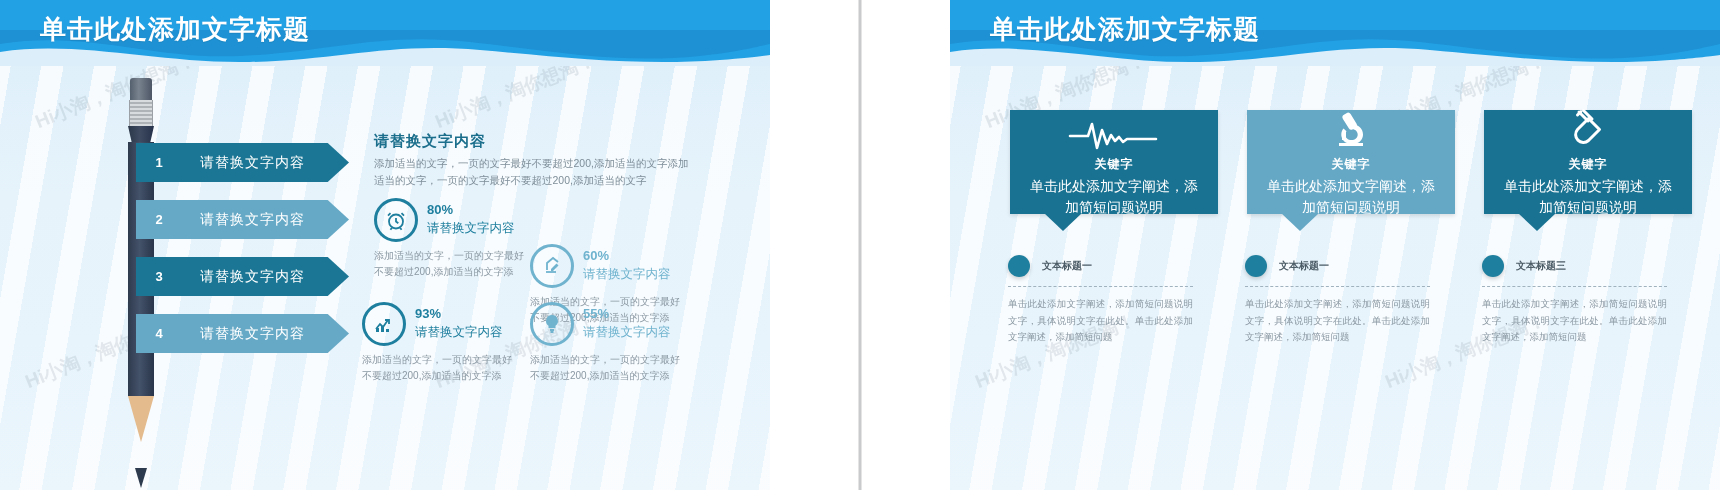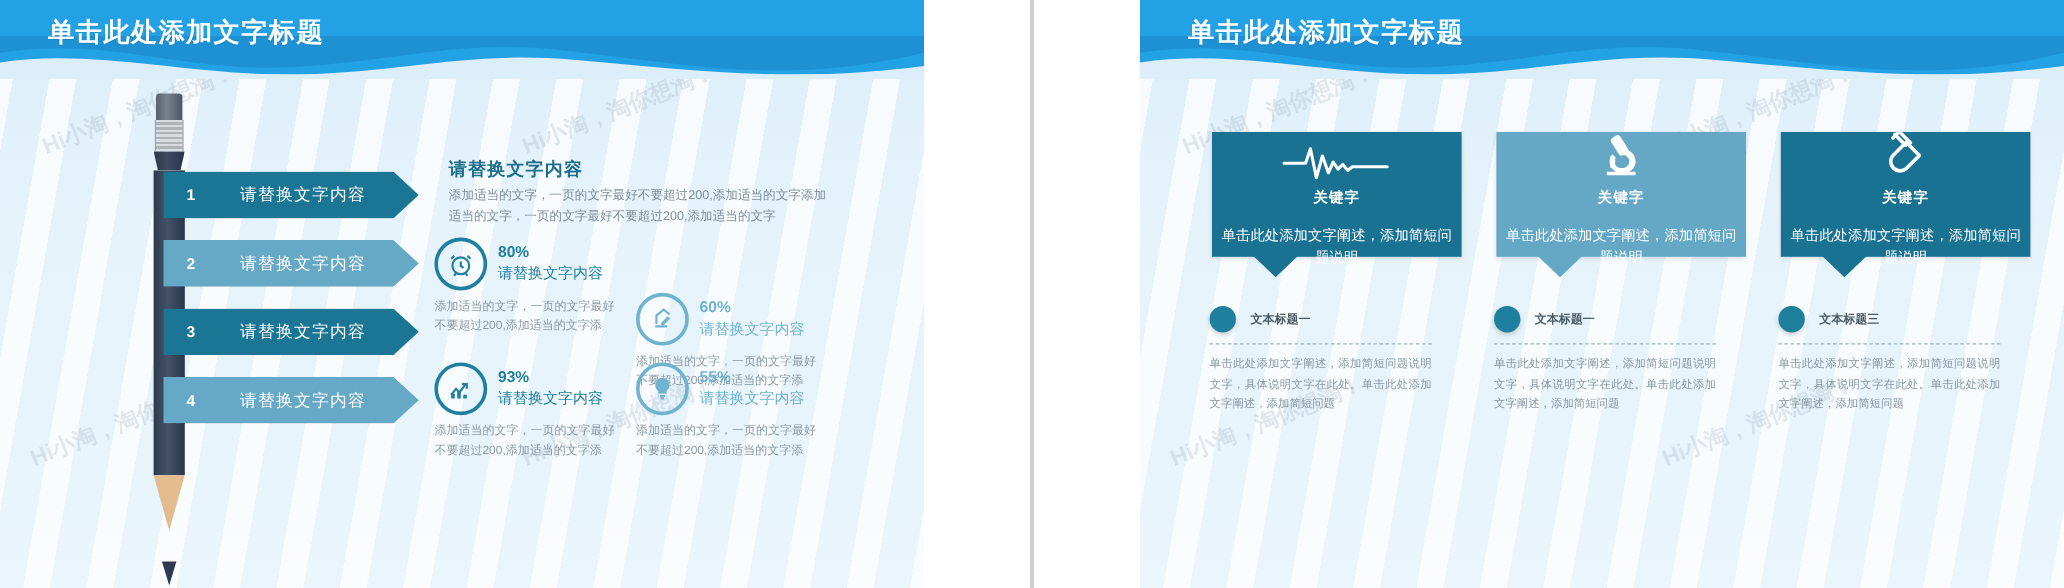--- a/index.html
+++ b/index.html
@@ -57,21 +57,21 @@
     z-index: 6;
   }
   .header-wave {
     position: absolute; left: 0; top: 30px;
     width: 100%; height: 36px;
     z-index: 7;
   }
   .header-wave svg { display: block; width: 100%; height: 100%; }
   .slide-title {
     position: absolute; left: 40px; top: 12px;
-    font-size: 22px; font-weight: bold; color: #ffffff;
+    font-size: 26px; font-weight: bold; color: #ffffff;
     letter-spacing: 1px; z-index: 9;
     text-shadow: 0 1px 1px rgba(0,0,0,0.08);
   }
 
   
   .wm {
     position: absolute;
     color: rgba(140,160,175,0.22);
     font-size: 19px;
     font-weight: bold;
@@ -186,21 +186,21 @@
   .bubble .tail {
     position: absolute; bottom: -17px; left: 34px;
     width: 0; height: 0;
     border-left: 19px solid transparent;
     border-right: 19px solid transparent;
   }
   .bubble.dark  .tail { border-top: 18px solid #197291; }
   .bubble.light .tail { border-top: 18px solid #64a8c6; }
   .bubble .bicon { height: 40px; display:flex; align-items:flex-end; justify-content:center; padding-top:8px;}
   .bubble .kw { font-size: 12px; font-weight: bold; margin-top: 6px; letter-spacing: 1px; }
-  .bubble .bdesc { font-size: 12px; line-height: 1.5; margin-top: 14px; padding: 0 8px; }
+  .bubble .bdesc { font-size: 14px; line-height: 1.5; margin-top: 3px; padding: 0 14px; }
 
   
   .lblock { position: absolute; z-index: 5; width: 185px; }
   .lblock .dotrow { display: flex; align-items: center; }
   .lblock .dot {
     width: 22px; height: 22px; border-radius: 50%;
     background: #1f7f9e; flex: 0 0 22px;
     box-shadow: 0 2px 4px rgba(0,0,0,0.18);
   }
   .lblock .ltitle {
@@ -265,21 +265,21 @@
     <div class="arrow light" style="top:314px;">
       <span class="num">4</span>
       <span class="atxt">请替换文字内容</span>
     </div>
 
     <div class="col-head">请替换文字内容</div>
     <div class="col-body">添加适当的文字，一页的文字最好不要超过200,添加适当的文字添加适当的文字，一页的文字最好不要超过200,添加适当的文字</div>
 
     <div class="stats">
 
-      <div class="stat" style="left:0px; top:0px;">
+      <div class="stat" style="left:12px; top:0px;">
         <div class="srow">
           <div class="ring">
             <svg width="24" height="24" viewBox="0 0 24 24" fill="none" stroke="#1f7f9e" stroke-width="1.8">
               <circle cx="12" cy="13.5" r="7"></circle>
               <path d="M12 10v3.5l2.3 1.8"></path>
               <path d="M6.5 5.2L4 7.6M17.5 5.2L20 7.6M8 19.8l-1.6 2M16 19.8l1.6 2"></path>
             </svg>
           </div>
           <div class="meta">
             <div class="pct">80%</div>

